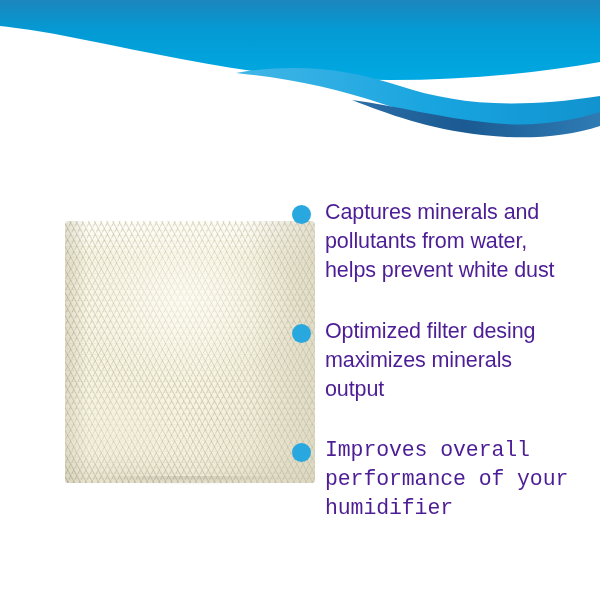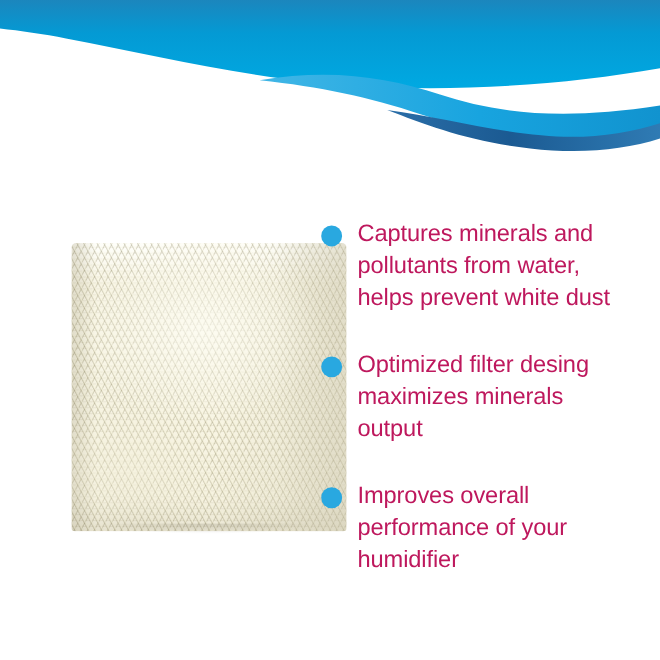--- a/index.html
+++ b/index.html
@@ -116,34 +116,34 @@
     left: 292px;
     top: 198px;
     width: 290px;
   }
   .feature-item {
     position: relative;
     display: flex;
     align-items: flex-start;
     margin-bottom: 32px;
   }
-  .feature-item:last-child { margin-bottom: 0; }
+  .feature-item:last-child { margin-bottom: 0; font-family: Liberation Mono, monospace; }
 
   .bullet-dot {
     flex: 0 0 auto;
     width: 19px;
     height: 19px;
     border-radius: 50%;
     background: #29a8e0;
     margin-top: 7px;
     margin-right: 14px;
   }
   .feature-text {
     flex: 1 1 auto;
-    color: #be185d;
+    color: #4c1d95;
     font-size: 21.5px;
     line-height: 29px;
     letter-spacing: -0.1px;
     font-weight: 400;
     white-space: pre-line;
   }
 </style>
 </head>
 <body>
 

